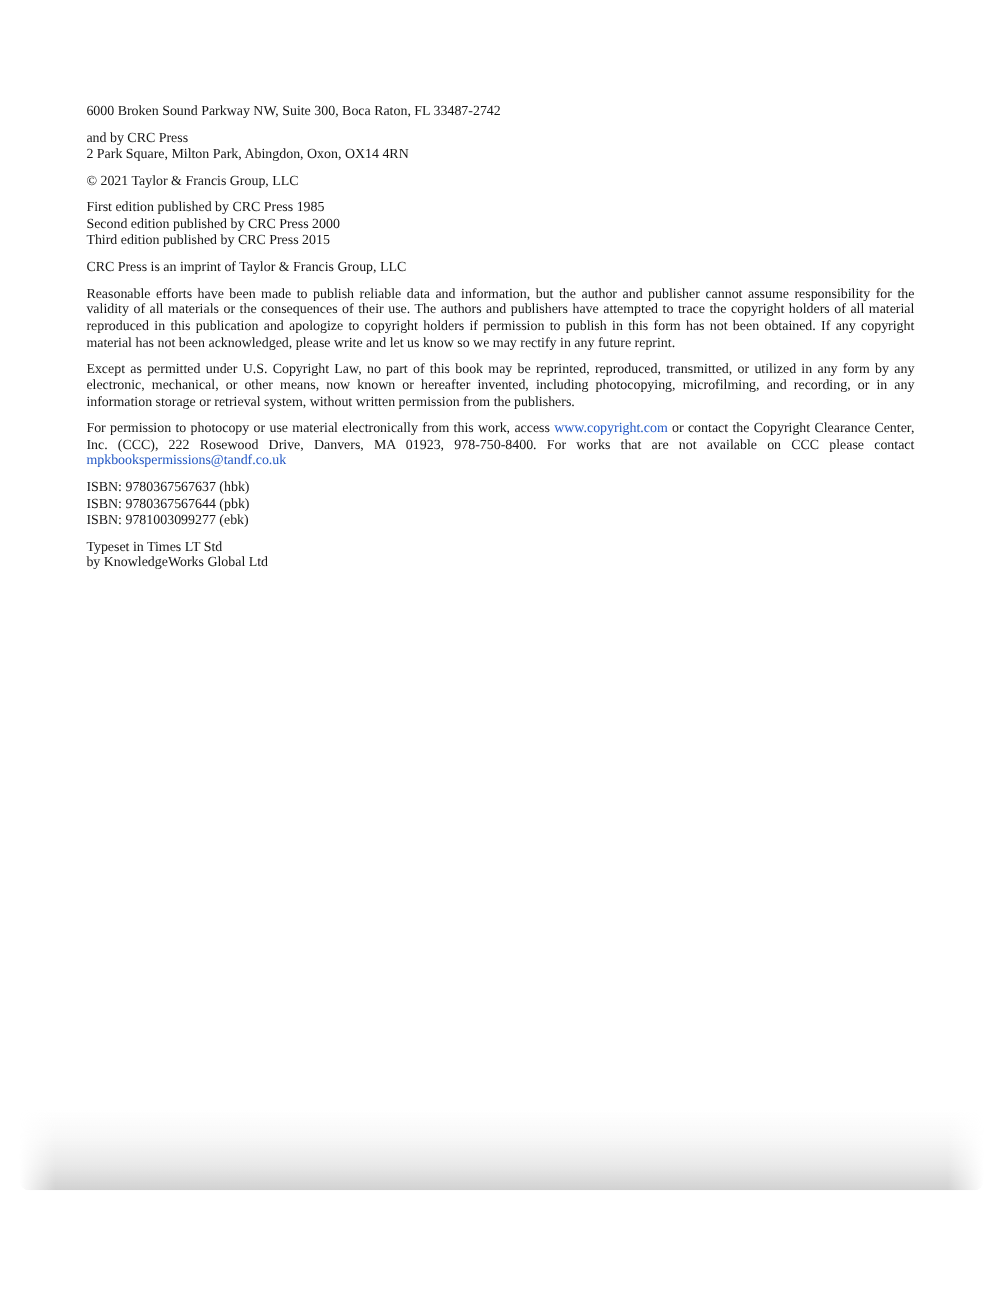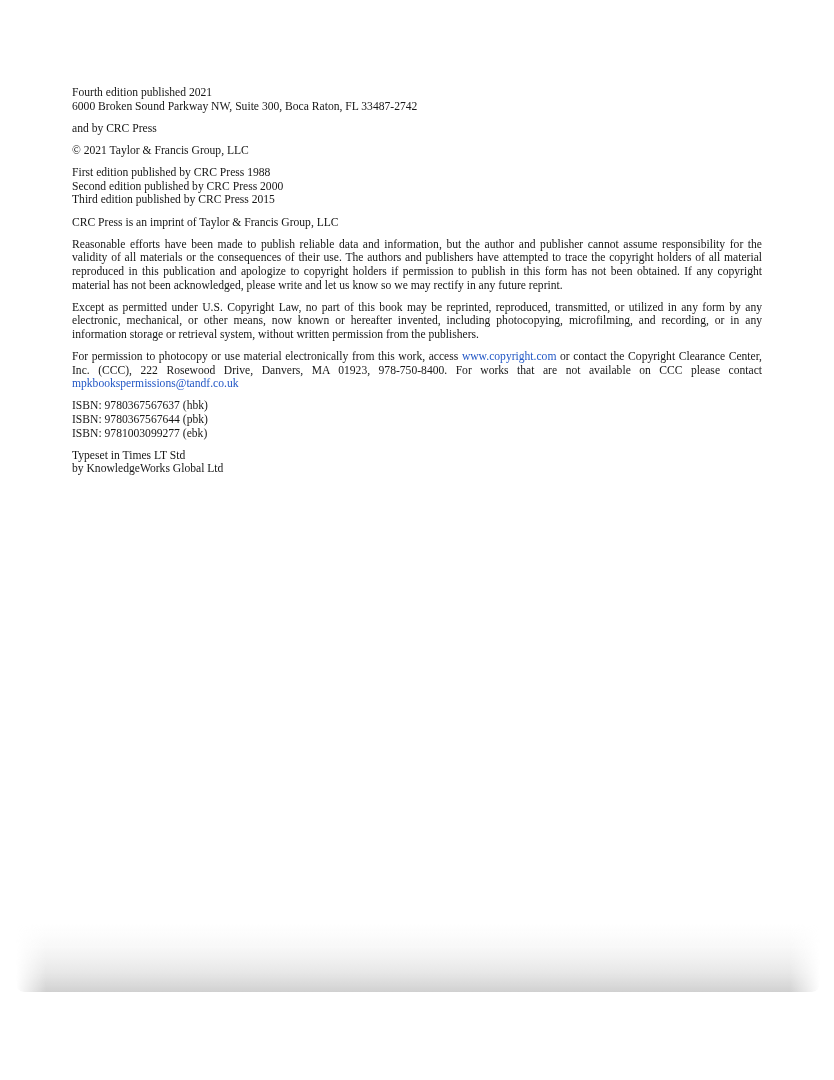--- a/index.html
+++ b/index.html
@@ -44,31 +44,31 @@
   .footer{
     position:absolute;left:0;top:992px;width:834px;height:88px;
     background:#ffffff;
   }
 </style>
 </head>
 <body>
 
 <div class="doc">
     <div class="text-block">
-      <div>Fourth edition published 2021</div>
       <div>6000 Broken Sound Parkway NW, Suite 300, Boca Raton, FL 33487-2742</div>
     </div>
     <div class="text-block">
       <div>and by CRC Press</div>
+      <div>2 Park Square, Milton Park, Abingdon, Oxon, OX14 4RN</div>
     </div>
     <div class="text-block">
       <div>© 2021 Taylor &amp; Francis Group, LLC</div>
     </div>
     <div class="text-block">
-      <div>First edition published by CRC Press 1988</div>
+      <div>First edition published by CRC Press 1985</div>
       <div>Second edition published by CRC Press 2000</div>
       <div>Third edition published by CRC Press 2015</div>
     </div>
     <div class="text-block">
       <div>CRC Press is an imprint of Taylor &amp; Francis Group, LLC</div>
     </div>
     <div class="text-block para"><span class="">Reasonable efforts have been made to publish reliable data and information, but the author and publisher cannot assume responsibility for the validity of all materials or the consequences of their use. The authors and publishers have attempted to trace the copyright holders of all material reproduced in this publication and apologize to copyright holders if permission to publish in this form has not been obtained. If any copyright material has not been acknowledged, please write and let us know so we may rectify in any future reprint.</span></div>
     <div class="text-block para"><span class="">Except as permitted under U.S. Copyright Law, no part of this book may be reprinted, reproduced, transmitted, or utilized in any form by any electronic, mechanical, or other means, now known or hereafter invented, including photocopying, microfilming, and recording, or in any information storage or retrieval system, without written permission from the publishers.</span></div>
     <div class="text-block para"><span class="">For permission to photocopy or use material electronically from this work, access </span><a class="link">www.copyright.com</a><span class=""> or contact the Copyright Clearance Center, Inc. (CCC), 222 Rosewood Drive, Danvers, MA 01923, 978-750-8400. For works that are not available on CCC please contact </span><a class="link">mpkbookspermissions@tandf.co.uk</a></div>
     <div class="text-block">

